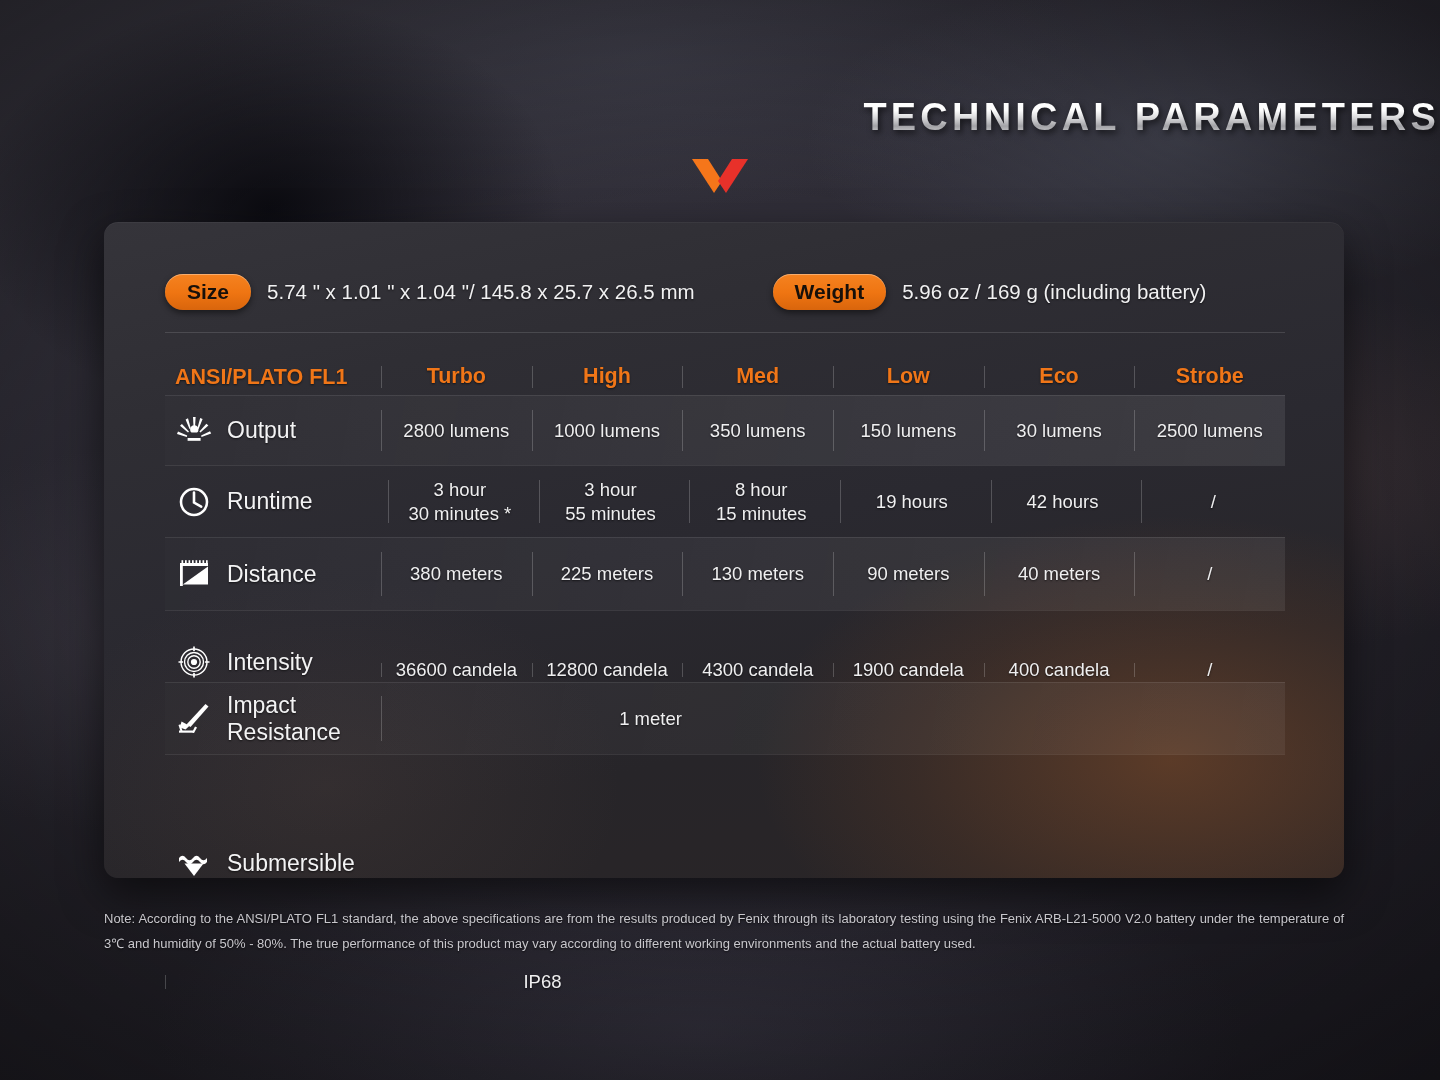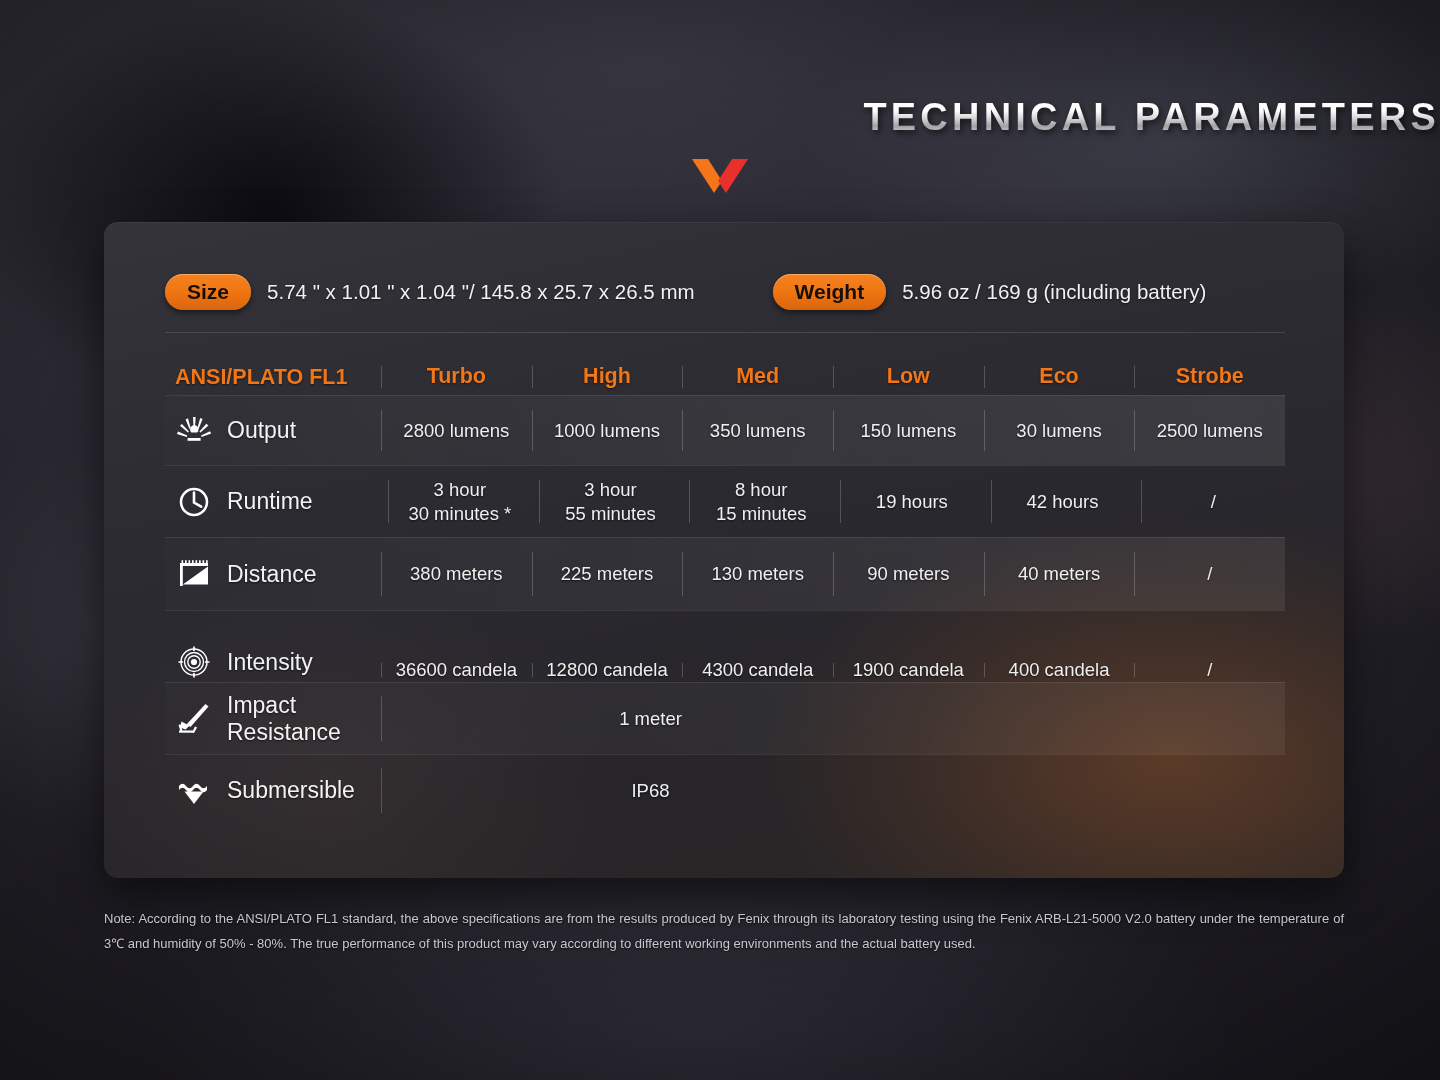--- a/index.html
+++ b/index.html
@@ -116,21 +116,21 @@
     text-shadow:0 1px 2px rgba(0,0,0,0.55);
     margin-top:26px;
   }
   #header-row .c-label { padding-left:10px; }
 
   .r-output  { height:70px; background:linear-gradient(100deg, rgba(255,255,255,0.012) 0%, rgba(255,255,255,0.055) 52%, rgba(255,255,255,0.085) 100%); }
   .r-runtime { height:72px;gap:7px; }
   .r-distance{ height:73px; background:linear-gradient(100deg, rgba(255,255,255,0.012) 0%, rgba(255,255,255,0.050) 55%, rgba(255,255,255,0.075) 100%); }
   .r-intensity{height:72px;align-items:flex-end; }
   .r-impact  { height:72px; background:linear-gradient(100deg, rgba(255,255,255,0.010) 0%, rgba(255,255,255,0.040) 55%, rgba(255,255,255,0.060) 100%); }
-  .r-sub     { height:72px; }
+  .r-sub     { height:72px;flex-direction:column; }
 
   .wide-cell {
     flex:1 1 0; position:relative;
     display:flex; align-items:center; justify-content:center;
     color:#efeff0; font-size:18.5px; text-shadow:0 1px 2px rgba(0,0,0,0.62);
     padding-right:365px;
   }
   .wide-cell::before {
     content:""; position:absolute; left:0; top:18%; bottom:18%;
     width:1px; background:rgba(255,255,255,0.20);

